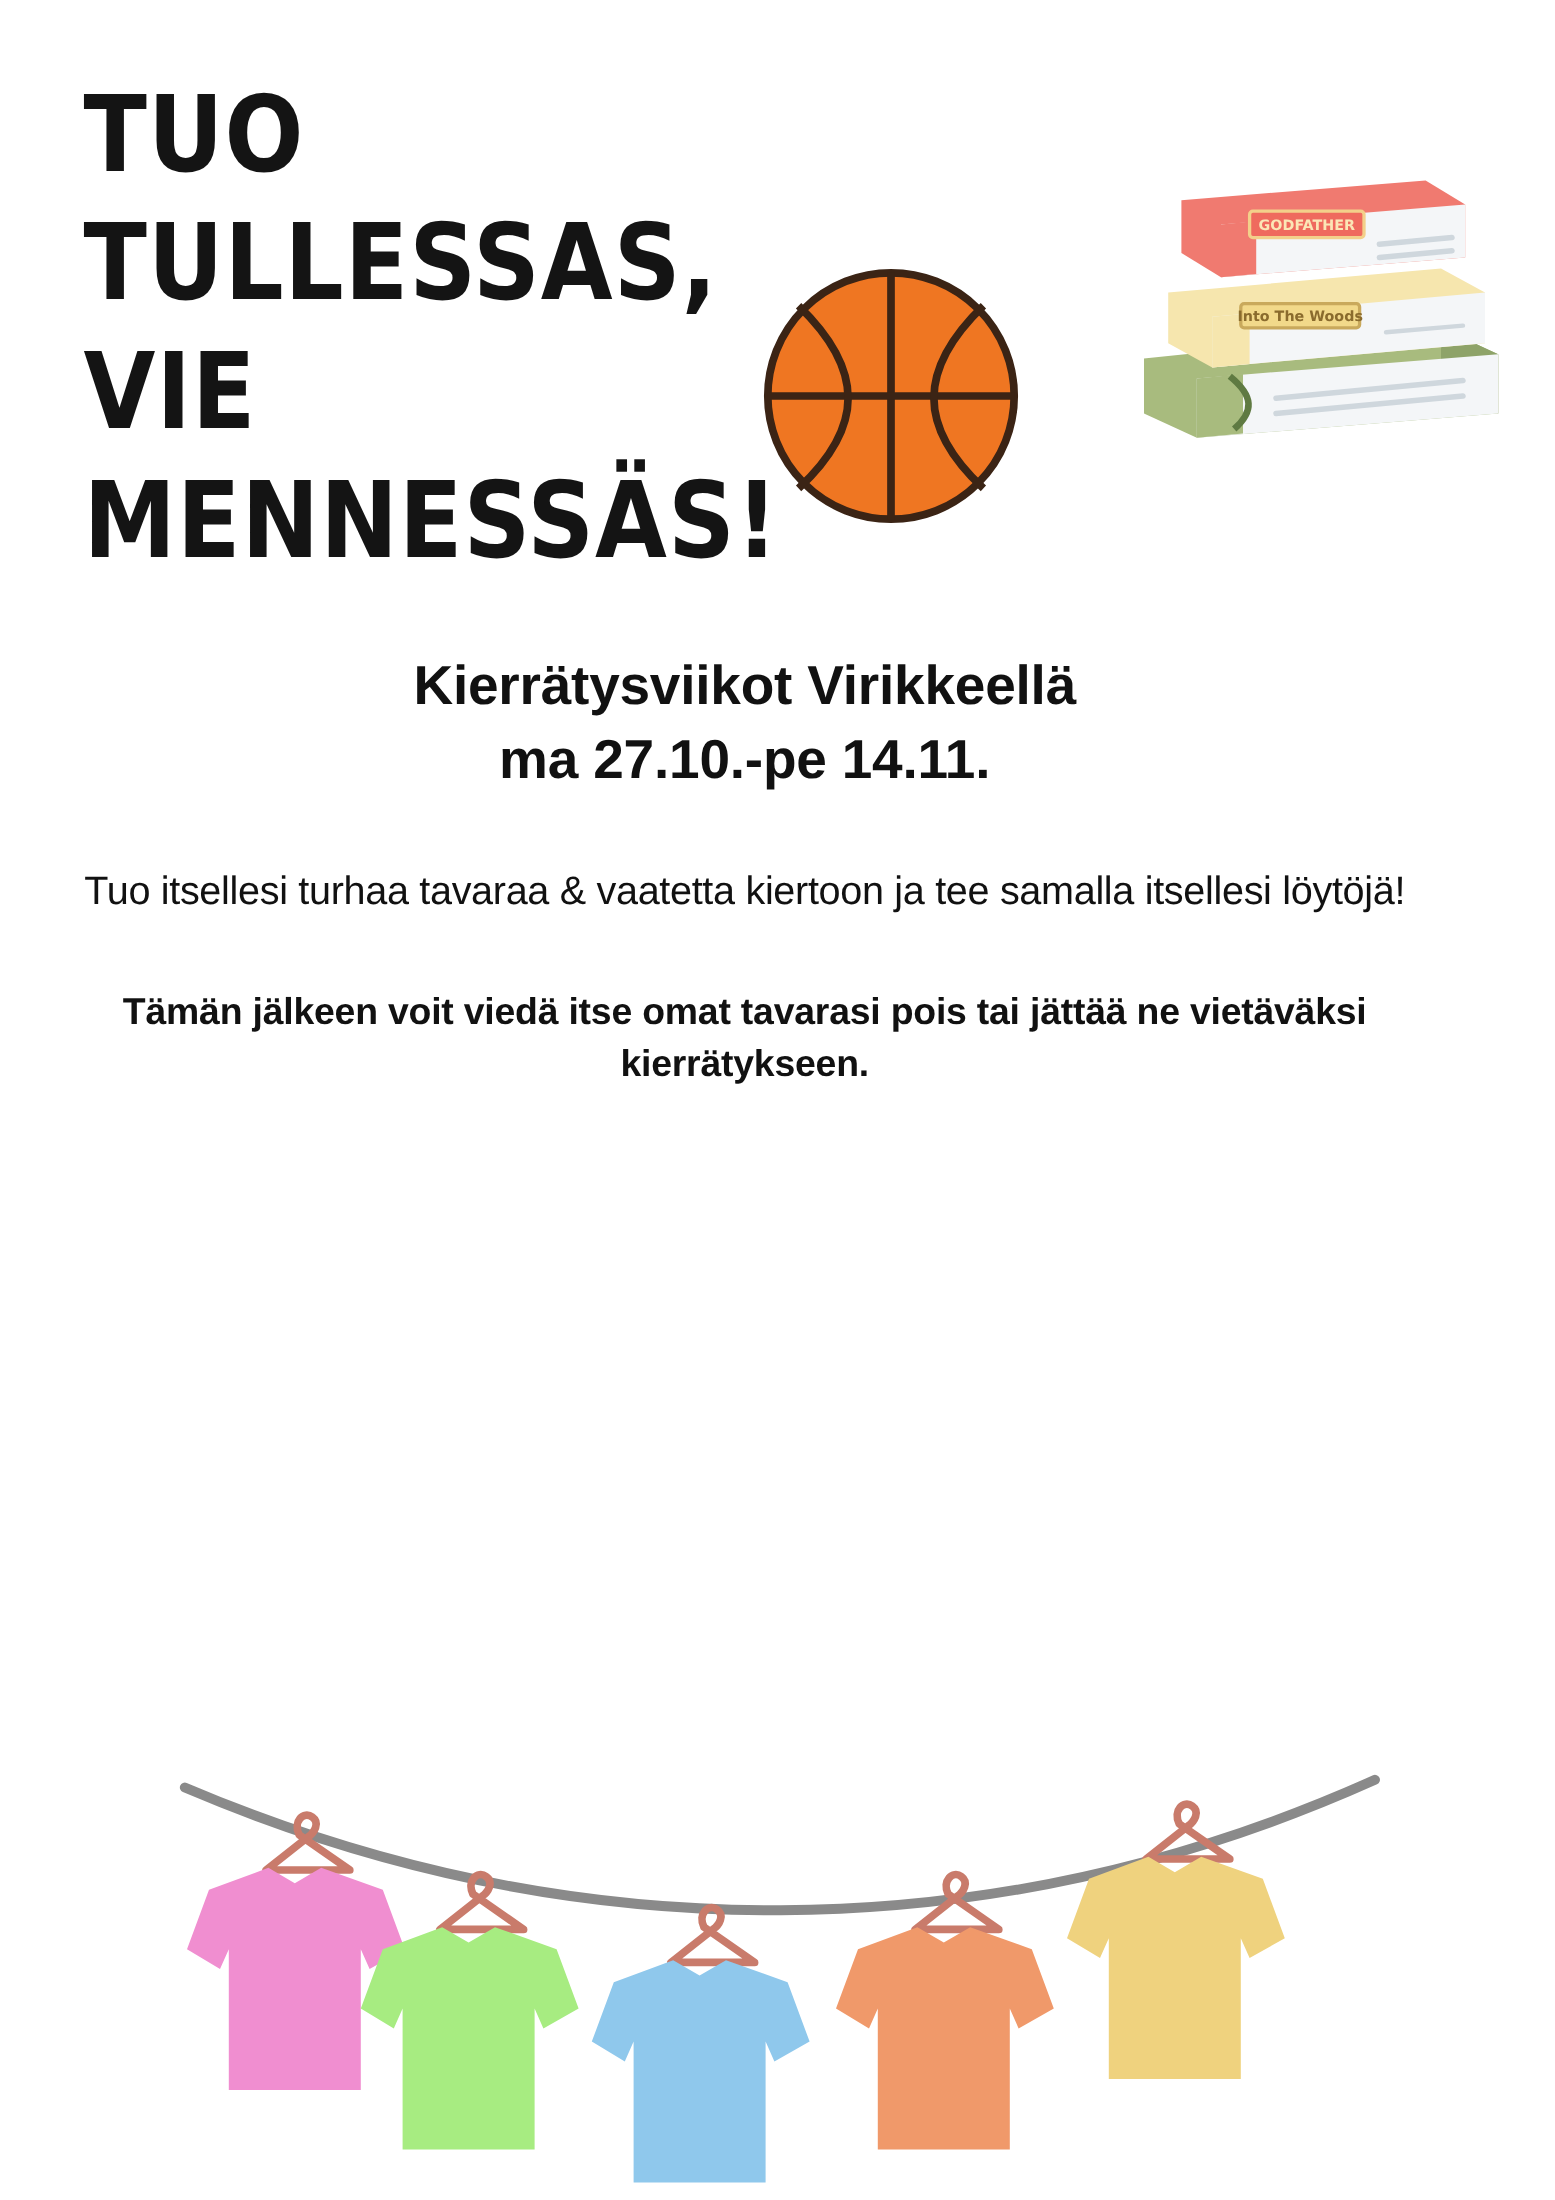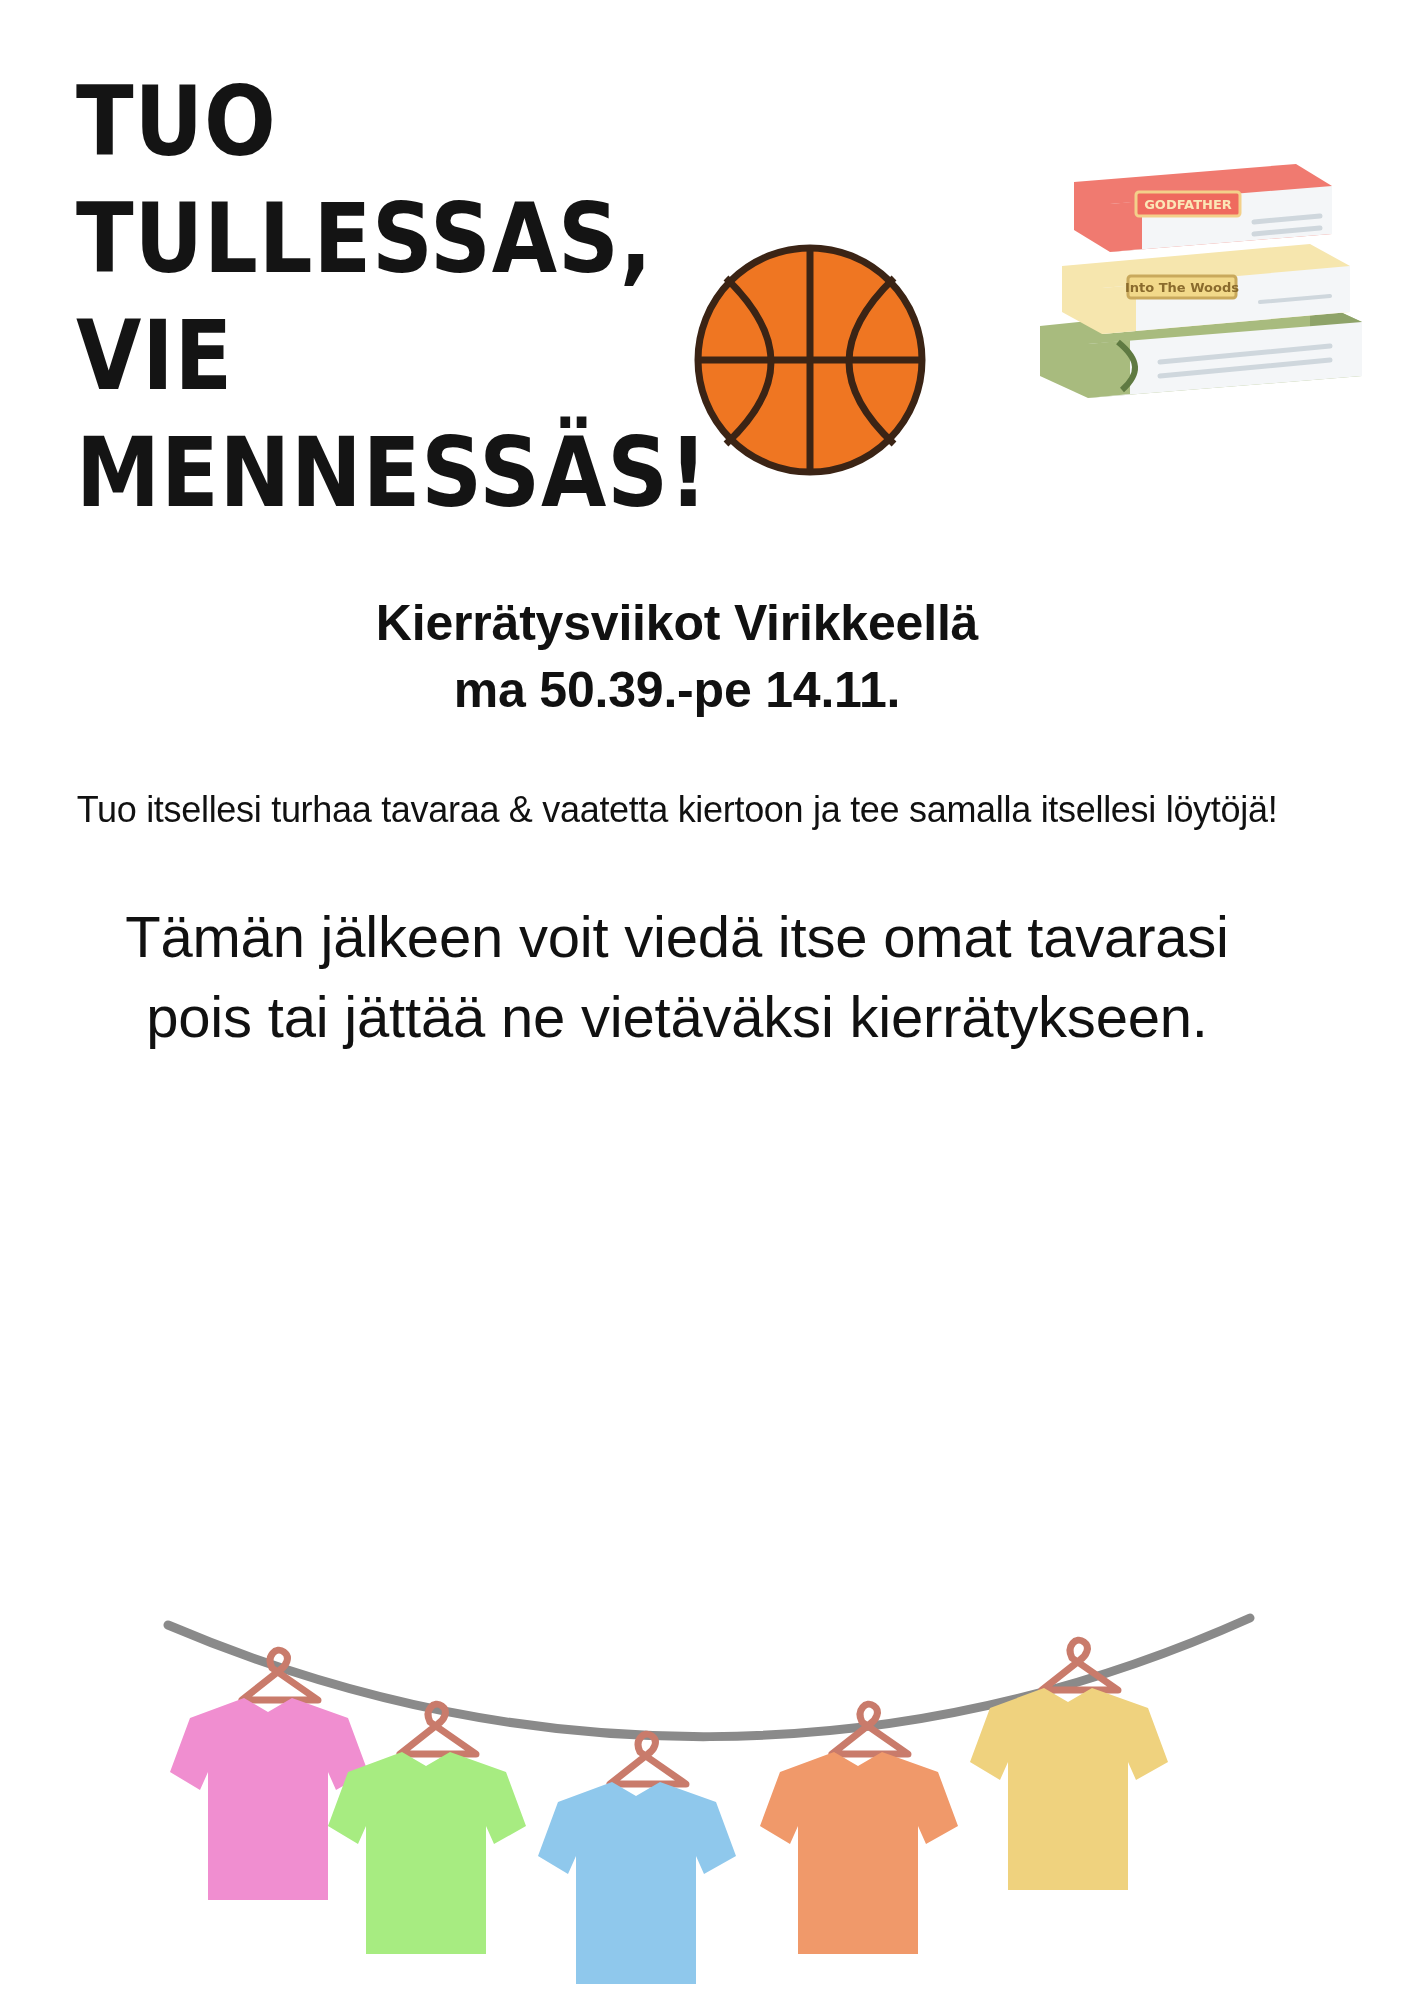--- a/index.html
+++ b/index.html
@@ -79,22 +79,22 @@
 
   .para-normal {
     font-size: 36px;
     font-weight: 400;
     line-height: 1.36;
     margin: 0 0 62px 0;
     letter-spacing: -0.3px;
   }
 
   .para-bold {
-    font-size: 58px;
-    font-weight: 400;
+    font-size: 34px;
+    font-weight: 700;
     line-height: 1.38;
     margin: 0 0 66px 0;
     letter-spacing: -0.2px;
     padding: 0 10px;
   }
 
   .para-small {
     font-size: 41px;
     font-weight: 400;
     line-height: 1.42;
@@ -169,21 +169,21 @@
         </g>
       </g>
     </svg>
   </div>
 </div>
 
 <div class="content">
 
   <div class="subhead">
     <div>Kierrätysviikot Virikkeellä</div>
-    <div>ma 50.39.-pe 14.11.</div>
+    <div>ma 27.10.-pe 14.11.</div>
   </div>
 
   <p class="para-normal">Tuo itsellesi turhaa tavaraa &amp; vaatetta kiertoon ja tee samalla itsellesi löytöjä!</p>
 
   <p class="para-bold">Tämän jälkeen voit viedä itse omat tavarasi pois tai jättää ne vietäväksi kierrätykseen.</p>
 
 </div>
 
 <div class="clothesline">
   <svg viewBox="0 0 1414 400" width="1414" height="400" aria-hidden="true">

